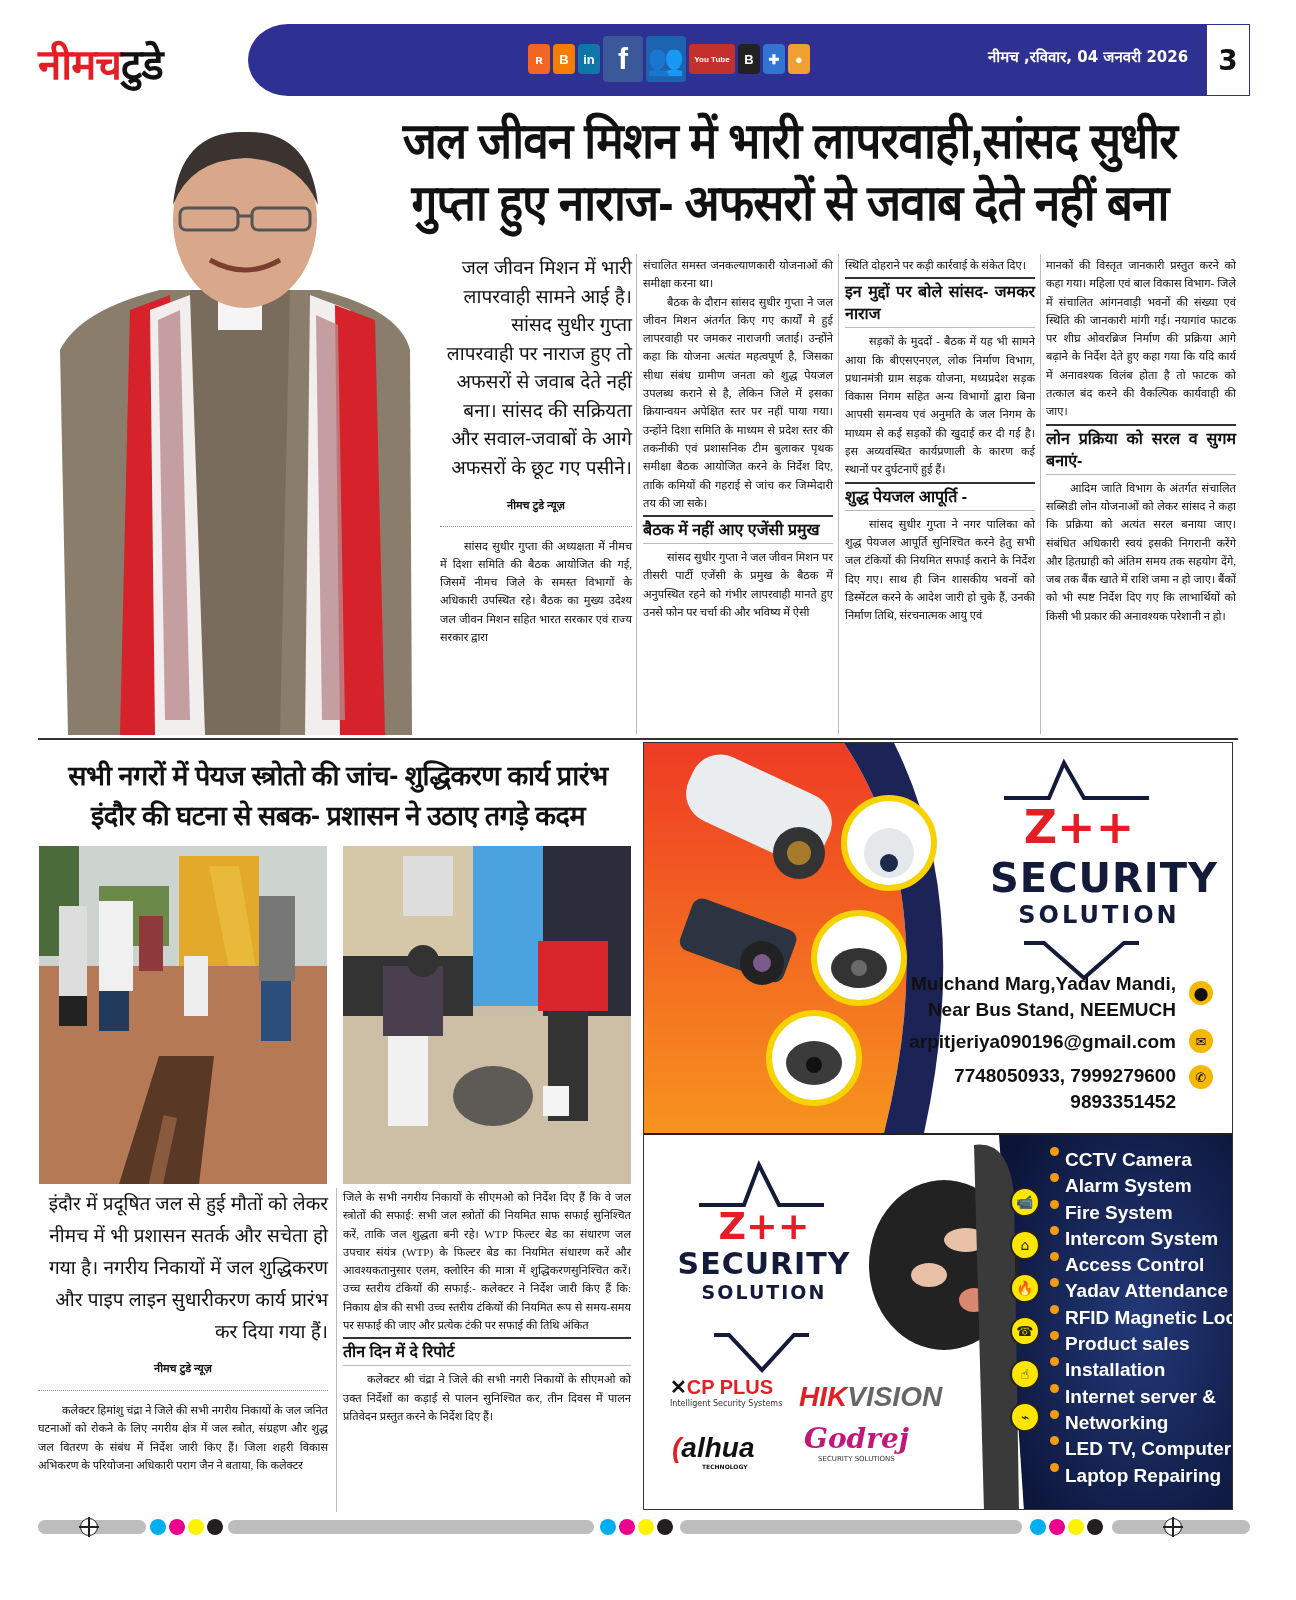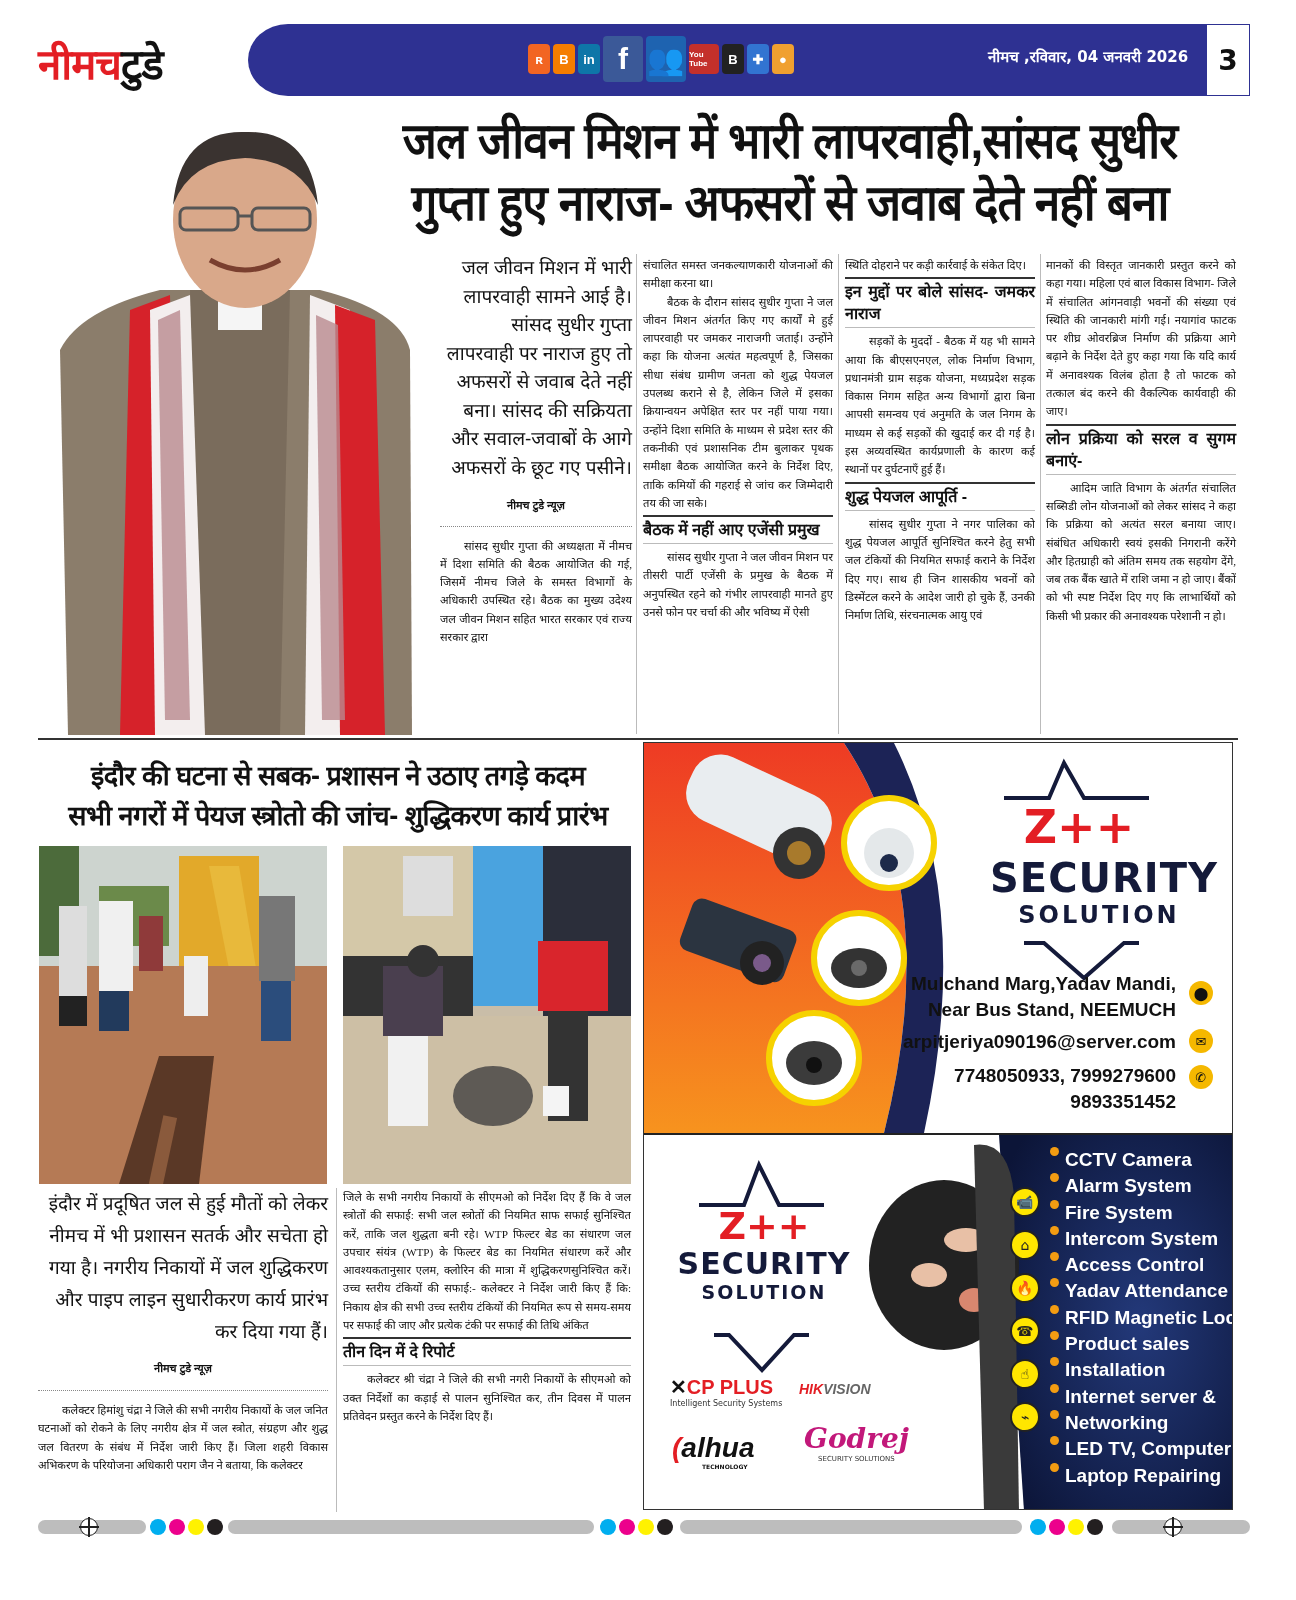--- a/index.html
+++ b/index.html
@@ -58,21 +58,21 @@
   <div id="mast-band" class="abs"></div>
   <div id="mast-logo" class="abs">
     <span class="red">नीमच</span><span class="blk">टुडे</span>
   </div>
   <div id="mast-social" class="abs">
       <span class="soc" style="background: rgb(242, 101, 34); width: 22px; height: 30px; font-size: 13px;">ʀ</span>
       <span class="soc" style="background: rgb(245, 125, 0); width: 22px; height: 30px; font-size: 13px;">B</span>
       <span class="soc" style="background: rgb(14, 118, 168); width: 22px; height: 30px; font-size: 13px;">in</span>
       <span class="soc" style="background: rgb(59, 89, 152); width: 40px; height: 46px; font-size: 30px;">f</span>
       <span class="soc" style="background: rgb(30, 99, 176); width: 40px; height: 46px; font-size: 30px;">👥</span>
-      <span class="soc" style="background: rgb(196, 48, 43); width: 30px; height: 30px; font-size: 8px;">You Tube</span>
+      <span class="soc" style="background: rgb(196, 48, 43); width: 46px; height: 30px; font-size: 8px;">You Tube</span>
       <span class="soc" style="background: rgb(34, 34, 34); width: 22px; height: 30px; font-size: 13px;">B</span>
       <span class="soc" style="background: rgb(50, 116, 209); width: 22px; height: 30px; font-size: 13px;">✚</span>
       <span class="soc" style="background: rgb(240, 160, 48); width: 22px; height: 30px; font-size: 13px;">●</span>
     </div>
   <div id="mast-date" class="abs">नीमच ,रविवार, 04 जनवरी 2026</div>
   <div id="mast-page" class="abs">3</div>
 </div>
 
 <div id="headline" class="abs">
   <div>जल जीवन मिशन में भारी लापरवाही,सांसद सुधीर</div>
@@ -131,22 +131,22 @@
 
 <div class="abs col body" style="left:1046px;top:256px">
   <div>मानकों की विस्तृत जानकारी प्रस्तुत करने को कहा गया। महिला एवं बाल विकास विभाग- जिले में संचालित आंगनवाड़ी भवनों की संख्या एवं स्थिति की जानकारी मांगी गई। नयागांव फाटक पर शीघ्र ओवरब्रिज निर्माण की प्रक्रिया आगे बढ़ाने के निर्देश देते हुए कहा गया कि यदि कार्य में अनावश्यक विलंब होता है तो फाटक को तत्काल बंद करने की वैकल्पिक कार्यवाही की जाए।</div>
   <div class="subhead">लोन प्रक्रिया को सरल व सुगम बनाएं-</div>
   <p>आदिम जाति विभाग के अंतर्गत संचालित सब्सिडी लोन योजनाओं को लेकर सांसद ने कहा कि प्रक्रिया को अत्यंत सरल बनाया जाए। संबंधित अधिकारी स्वयं इसकी निगरानी करेंगे और हितग्राही को अंतिम समय तक सहयोग देंगे, जब तक बैंक खाते में राशि जमा न हो जाए। बैंकों को भी स्पष्ट निर्देश दिए गए कि लाभार्थियों को किसी भी प्रकार की अनावश्यक परेशानी न हो।</p>
 </div>
 
 <div class="abs" style="left:38px;top:738px;width:1200px;border-top:2px solid #333"></div>
 
 <div id="story2-head" class="abs">
+  <div>सभी नगरों में पेयज स्त्रोतो की जांच- शुद्धिकरण कार्य प्रारंभ</div>
   <div>इंदौर की घटना से सबक- प्रशासन ने उठाए तगड़े कदम</div>
-  <div>सभी नगरों में पेयज स्त्रोतो की जांच- शुद्धिकरण कार्य प्रारंभ</div>
 </div>
 
 <div class="photo" style="left:39px;top:846px;width:288px;height:338px;background:#b07a55">
   <svg width="288" height="338" viewBox="0 0 288 338">
     <rect width="288" height="120" fill="#cdd4cf"></rect>
     <rect x="0" y="0" width="40" height="110" fill="#4c6b3b"></rect>
     <rect x="60" y="40" width="70" height="60" fill="#6b8a4a"></rect>
     <rect x="140" y="10" width="80" height="130" fill="#e2a92a"></rect>
     <polygon points="170,20 200,20 230,200 205,200" fill="#e8b93b"></polygon>
     <rect x="0" y="120" width="288" height="218" fill="#b57a55"></rect>
@@ -237,21 +237,21 @@
         <polyline points="360,55 405,55 420,20 440,55 505,55"></polyline>
         <polyline points="380,200 400,200 440,235 480,200 495,200"></polyline>
       </g>
     </svg>
     <div class="abs logo-zpp" style="left:360px;top:58px;width:150px;font-size:46px;line-height:52px">Z++</div>
     <div class="abs logo-sec" style="left:335px;top:112px;width:250px;font-size:40px;line-height:46px">SECURITY</div>
     <div class="abs logo-sec" style="left:345px;top:158px;width:220px;font-size:24px;line-height:28px;letter-spacing:3px">SOLUTION</div>
 
     <div class="abs contact-line" style="right:58px;top:230px">Mulchand Marg,Yadav Mandi,</div>
     <div class="abs contact-line" style="right:58px;top:256px">Near Bus Stand, NEEMUCH</div>
-    <div class="abs contact-line" style="right:58px;top:288px">arpitjeriya090196@server.com</div>
+    <div class="abs contact-line" style="right:58px;top:288px">arpitjeriya090196@gmail.com</div>
     <div class="abs contact-line" style="right:58px;top:322px">7748050933, 7999279600</div>
     <div class="abs contact-line" style="right:58px;top:348px">9893351452</div>
     <div class="abs c-icon" style="left:545px;top:238px">⬤</div>
     <div class="abs c-icon" style="left:545px;top:286px">✉</div>
     <div class="abs c-icon" style="left:545px;top:322px">✆</div>
   </div>
 
   <div class="abs" style="left:0;top:390px;width:590px;border-top:2px solid #222"></div>
 
   <div id="ad-bottom" class="abs">
@@ -272,21 +272,21 @@
       <polyline points="70,200 85,200 118,235 150,200 165,200" fill="none" stroke="#141a3a" stroke-width="4"></polyline>
     </svg>
     <div class="abs logo-zpp" style="left:40px;top:70px;width:160px;font-size:38px;line-height:42px">Z++</div>
     <div class="abs logo-sec" style="left:10px;top:112px;width:220px;font-size:30px;line-height:34px">SECURITY</div>
     <div class="abs logo-sec" style="left:30px;top:146px;width:180px;font-size:19px;line-height:22px;letter-spacing:2px">SOLUTION</div>
 
     <div class="abs" style="left:26px;top:240px;width:110px">
       <div style="color:#e31e24;font-weight:bold;font-size:20px;font-family:'Liberation Sans',sans-serif;white-space:nowrap"><span style="color:#111">✕</span><span>CP PLUS</span></div>
       <div style="font-size:8px;color:#333;white-space:nowrap">Intelligent Security Systems</div>
     </div>
-    <div class="abs" style="left:155px;top:246px;font-family:'Liberation Sans',sans-serif;font-weight:bold;font-style:italic;font-size:14px;white-space:nowrap">
+    <div class="abs" style="left:155px;top:246px;font-family:'Liberation Sans',sans-serif;font-weight:bold;font-style:italic;font-size:28px;white-space:nowrap">
       <span style="color:#e31e24">HIK</span><span style="color:#666">VISION</span>
     </div>
     <div class="abs" style="left:28px;top:298px">
       <div style="font-family:'Liberation Sans',sans-serif;font-weight:bold;font-style:italic;font-size:28px;color:#111;line-height:30px"><span style="color:#e31e24">(</span><span>alhua</span></div>
       <div style="font-size:6px;font-weight:bold;margin-left:30px">TECHNOLOGY</div>
     </div>
     <div class="abs" style="left:160px;top:288px;text-align:center">
       <div style="font-family:'DejaVu Serif',serif;font-style:italic;font-weight:bold;font-size:28px;color:#c2187a;line-height:32px">Godrej</div>
       <div style="font-size:7px;color:#333;white-space:nowrap">SECURITY SOLUTIONS</div>
     </div>

